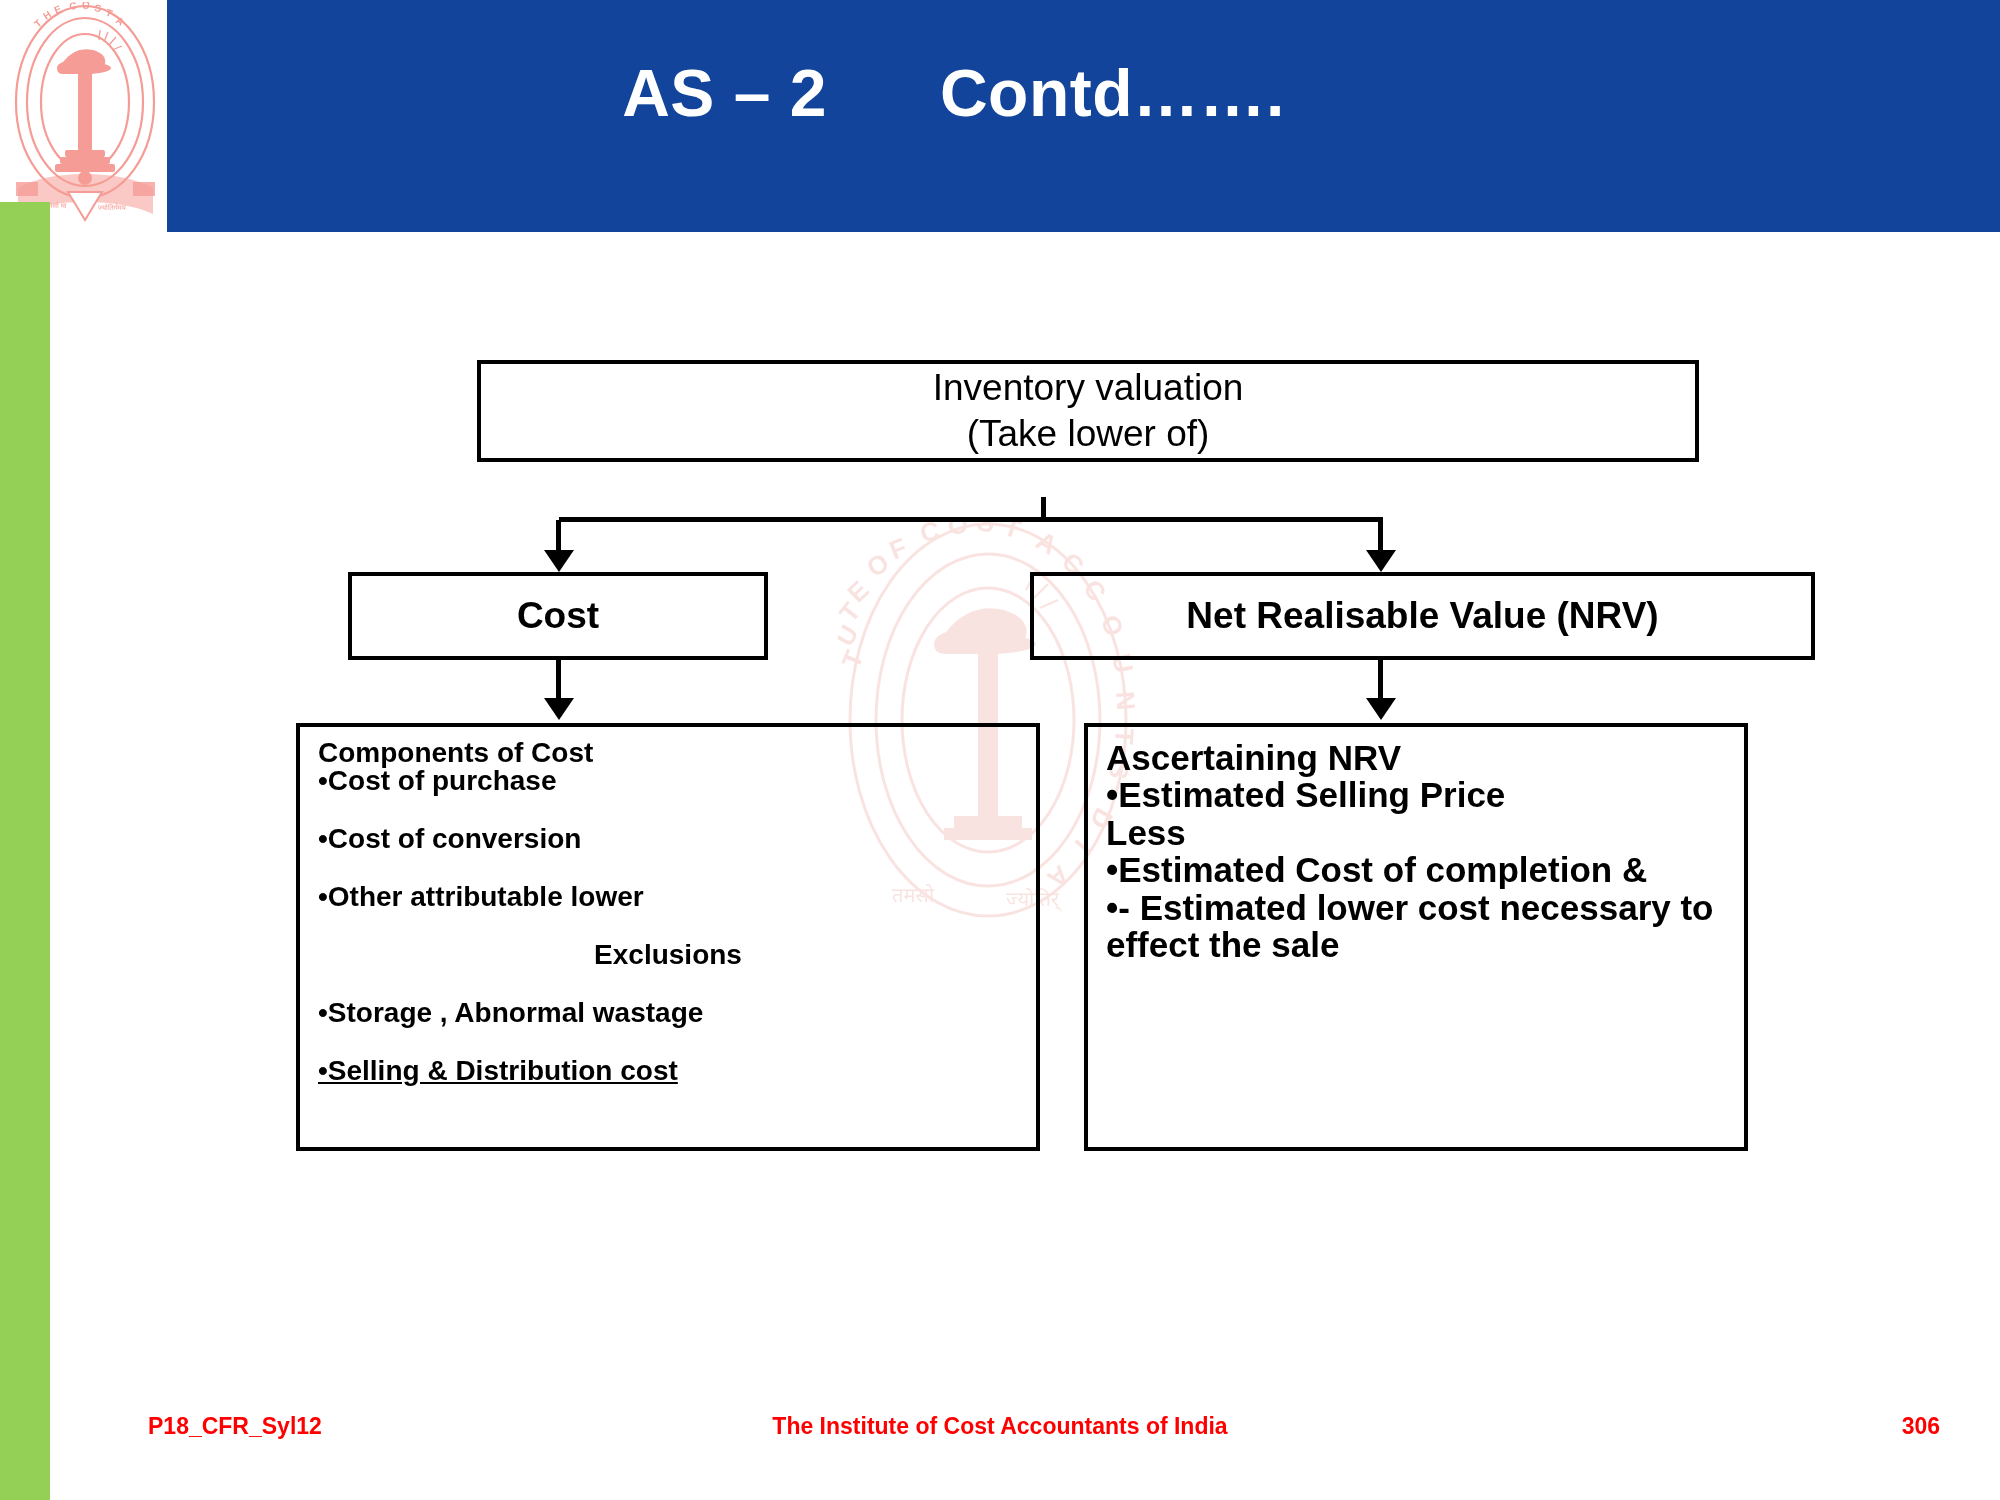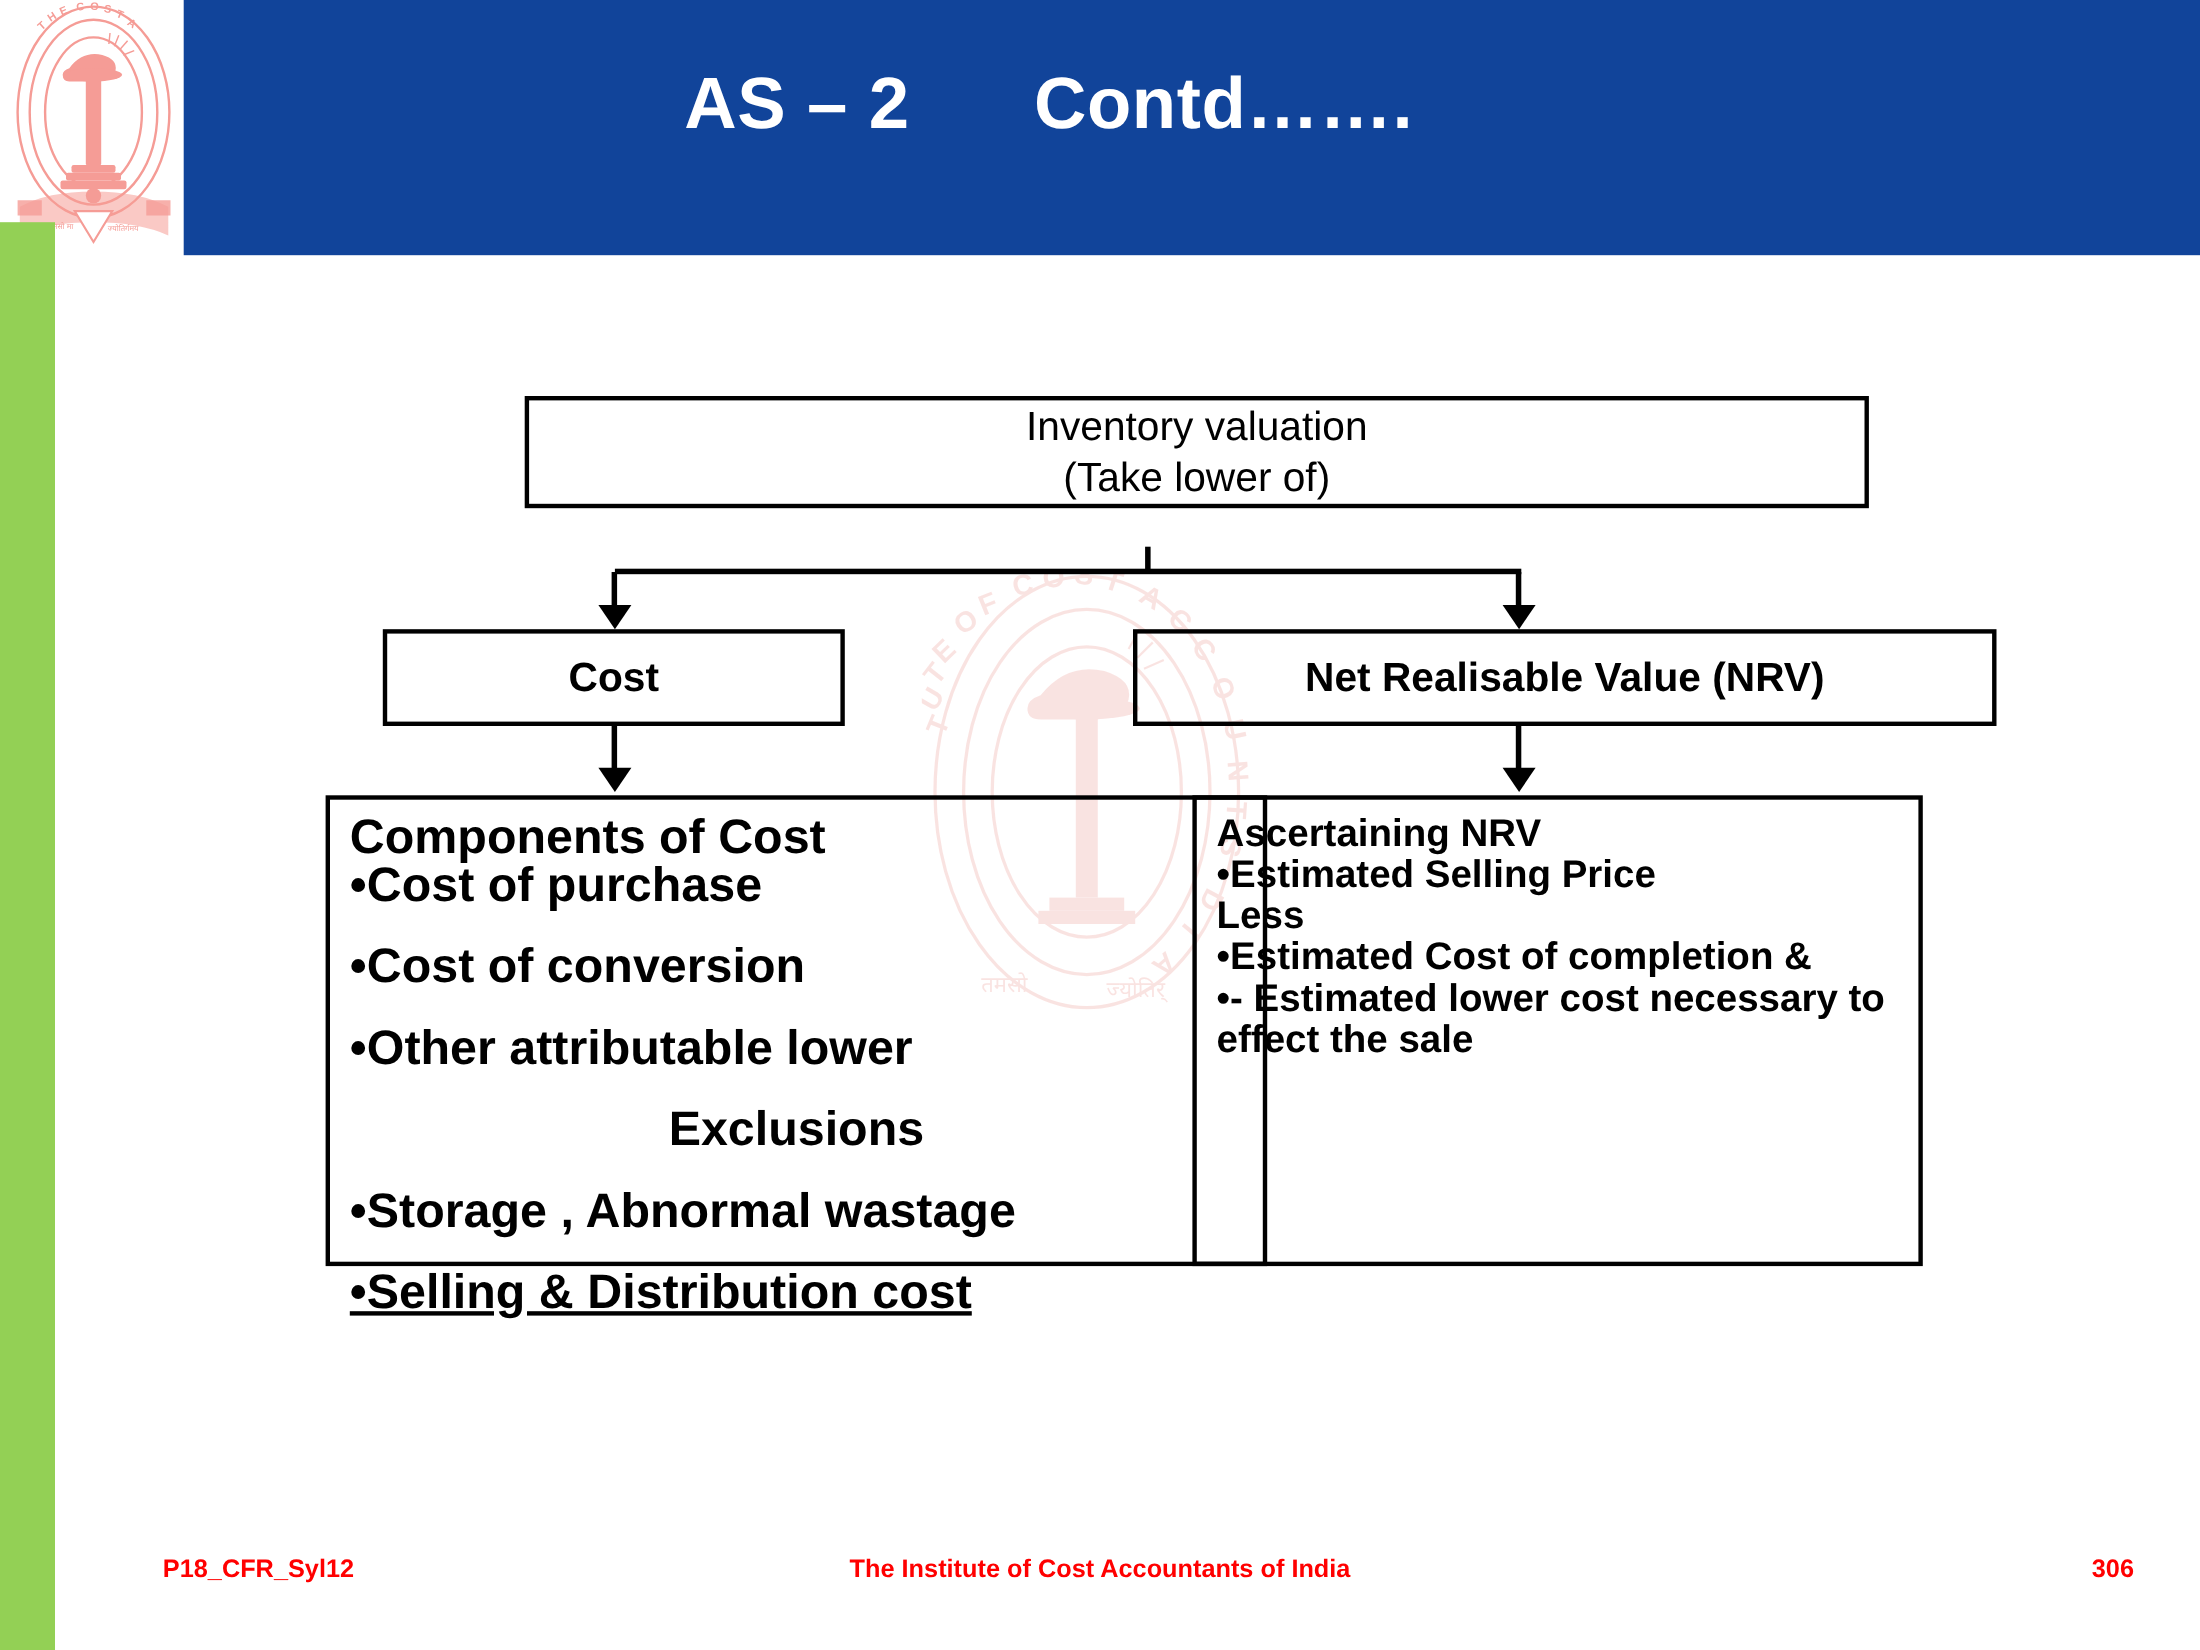--- a/index.html
+++ b/index.html
@@ -112,24 +112,24 @@
     top: 572px;
     width: 785px;
     height: 88px;
     font-size: 37px;
     font-weight: 700;
   }
 
   #box-components {
     left: 296px;
     top: 723px;
-    width: 856px;
+    width: 744px;
     height: 428px;
     padding: 12px 18px 0 18px;
-    font-size: 44px;
+    font-size: 28px;
     font-weight: 700;
     line-height: 1.0;
   }
   #box-ascertaining {
     left: 1084px;
     top: 723px;
     width: 664px;
     height: 428px;
     padding: 12px 18px 0 18px;
     font-size: 35px;

